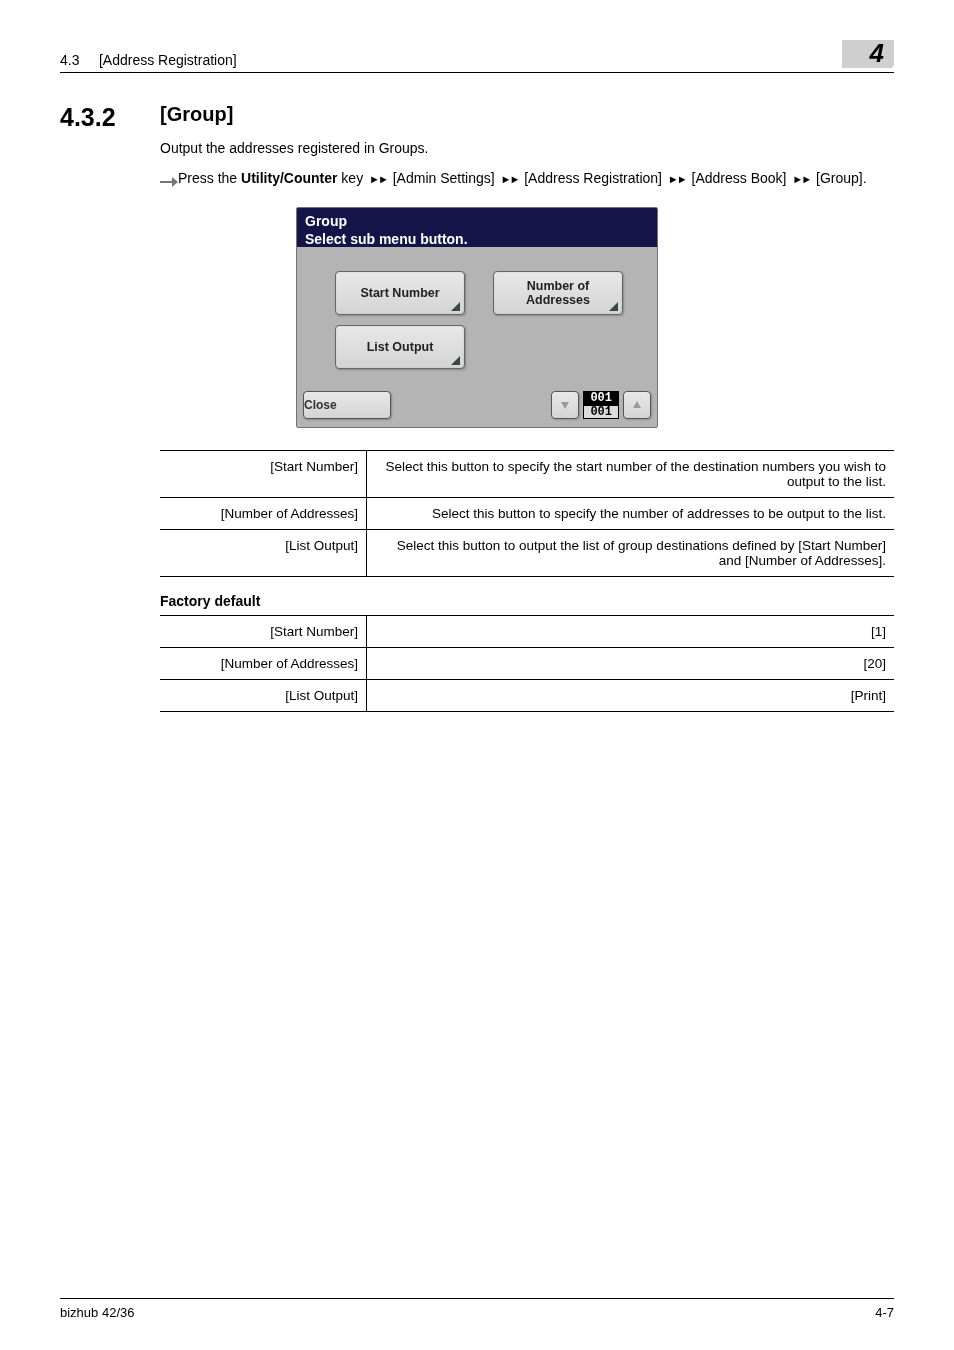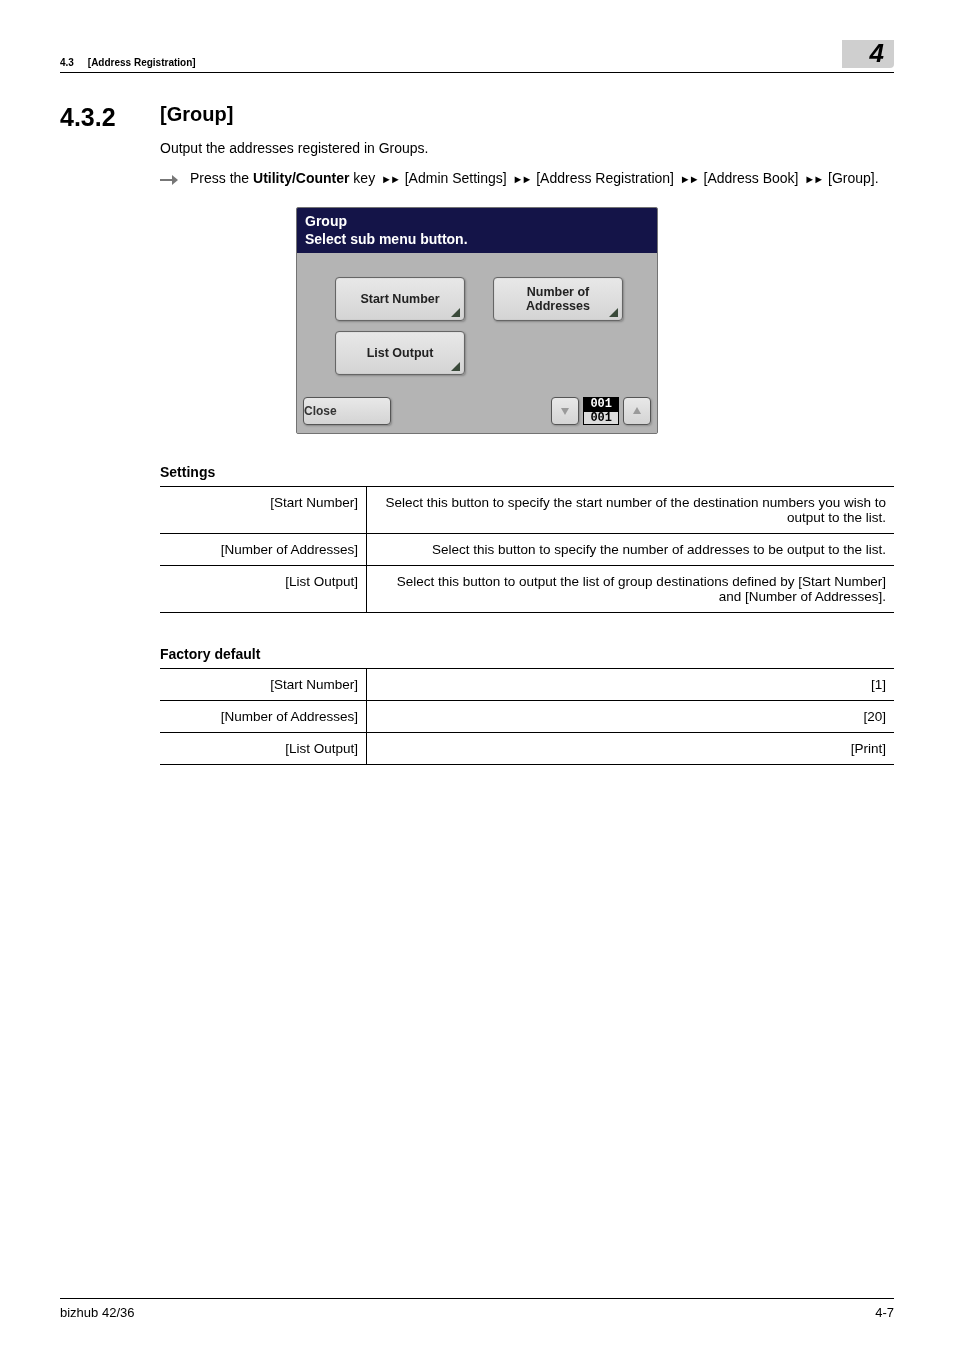--- a/index.html
+++ b/index.html
@@ -19,22 +19,22 @@
     flex-direction: column;
   }
   .header-row {
     display: flex;
     justify-content: space-between;
     align-items: flex-end;
     border-bottom: 1px solid #000;
     padding-bottom: 4px;
   }
   .header-left {
-    font-weight: bold;
-    font-size: 10px;
+    font-weight: normal;
+    font-size: 14px;
   }
   .header-right {
     background: #cfcfcf;
     font-weight: bold;
     font-style: italic;
     font-size: 26px;
     padding: 0 10px 2px 28px;
     line-height: 1;
     border-bottom-right-radius: 4px;
   }
@@ -51,22 +51,21 @@
     font-weight: bold;
     font-size: 20px;
   }
   .intro {
     margin: 8px 0 12px 100px;
     font-size: 14px;
   }
   .step-row {
     display: flex;
     margin-left: 100px;
-    align-items: center;
-    gap: 12px;
+    align-items: flex-end;
   }
   .arrow-svg { flex-shrink: 0; margin-top: 2px; }
   .step-text { line-height: 1.5; }
   .sep-arrow { font-size: 11px; letter-spacing: -2px; margin: 0 2px; }
   .panel-wrap {
     display: flex;
     justify-content: center;
     margin: 18px 0 22px 0;
   }
   .panel {
@@ -80,21 +79,21 @@
     background: #141448;
     color: #fff;
     font-weight: bold;
     padding: 5px 8px 2px 8px;
     font-size: 14px;
   }
   .panel-sub {
     background: #141448;
     color: #fff;
     font-weight: bold;
-    padding: 0 8px 6px 8px;
+    padding: 0 8px 0 8px;
     font-size: 14px;
   }
   .panel-body {
     background: #b4b4b4;
     padding: 10px 8px 4px 8px;
   }
   .btn-row {
     display: flex;
     gap: 28px;
     justify-content: flex-start;
@@ -285,39 +284,38 @@
           <div class="pager-arrow">
             <svg width="12" height="12" viewBox="0 0 12 12">
                 <polygon points="6,2 10,9 2,9" fill="#9a9a9a"></polygon>
               </svg>
           </div>
         </div>
       </div>
     </div>
   </div>
 
-  <div class="table-title">Settings</div>
   <table class="doc">
     <tbody>
         <tr>
       <td class="col1">[Start Number]</td>
       <td>Select this button to specify the start number of the destination numbers you wish to output to the list.</td>
     </tr>
     <tr>
       <td class="col1">[Number of Addresses]</td>
       <td>Select this button to specify the number of addresses to be output to the list.</td>
     </tr>
     <tr>
       <td class="col1">[List Output]</td>
       <td>Select this button to output the list of group destinations defined by [Start Number] and [Number of Addresses].</td>
     </tr>
   </tbody>
     </table>
 
-  <div class="table-title" style="margin-top:33px;">Factory default</div>
+  <div class="table-title" style="margin-top:16px;">Factory default</div>
   <table class="doc">
     <tbody>
         <tr>
       <td class="col1">[Start Number]</td>
       <td>[1]</td>
     </tr>
     <tr>
       <td class="col1">[Number of Addresses]</td>
       <td>[20]</td>
     </tr>

